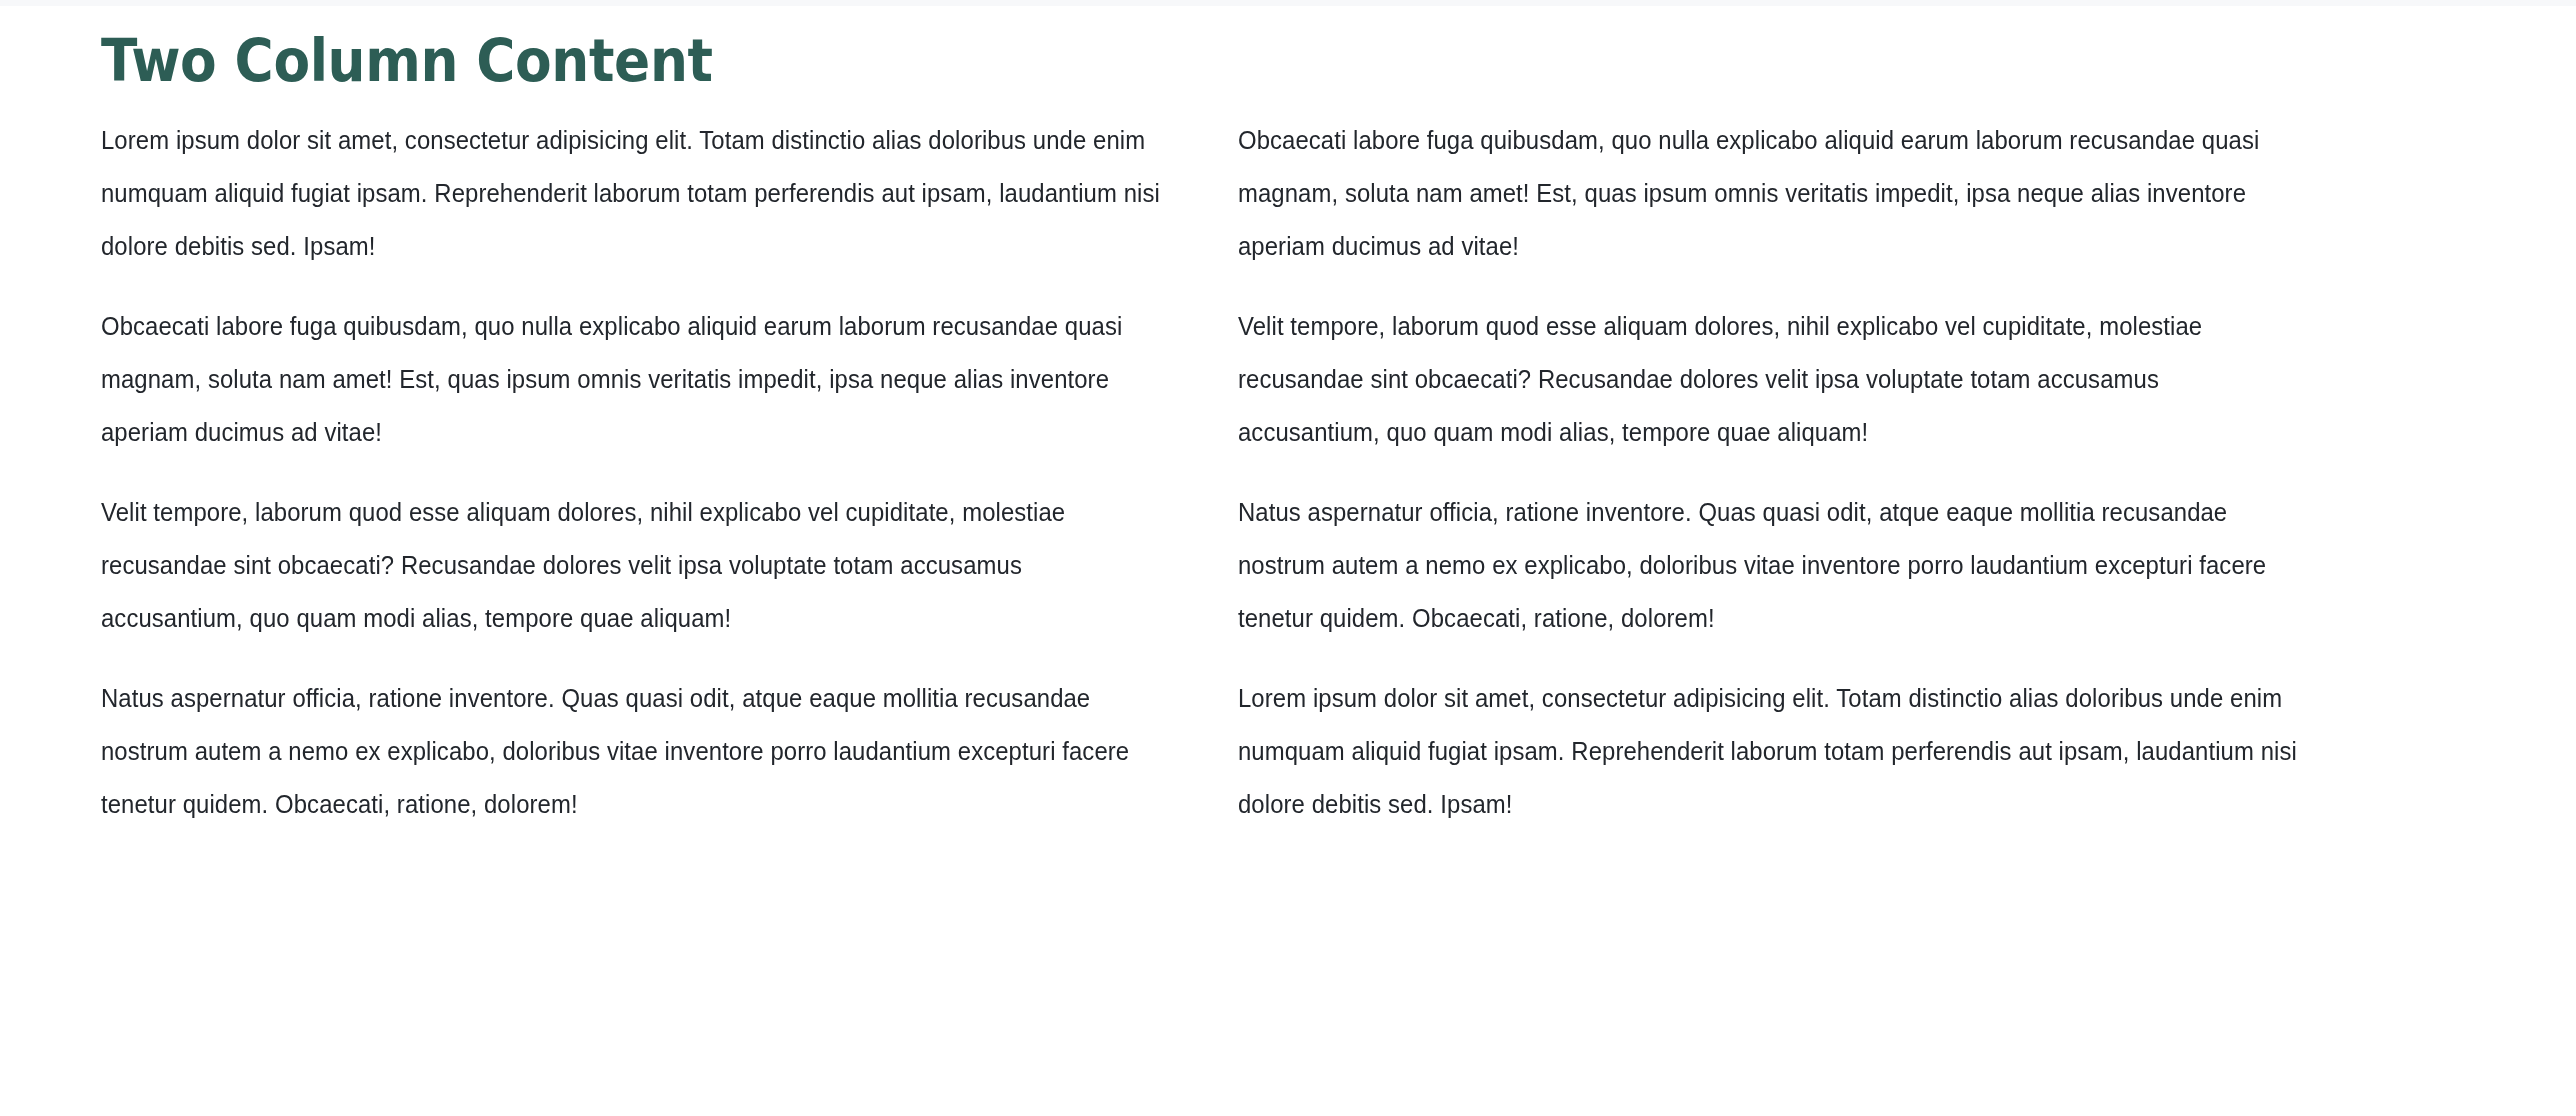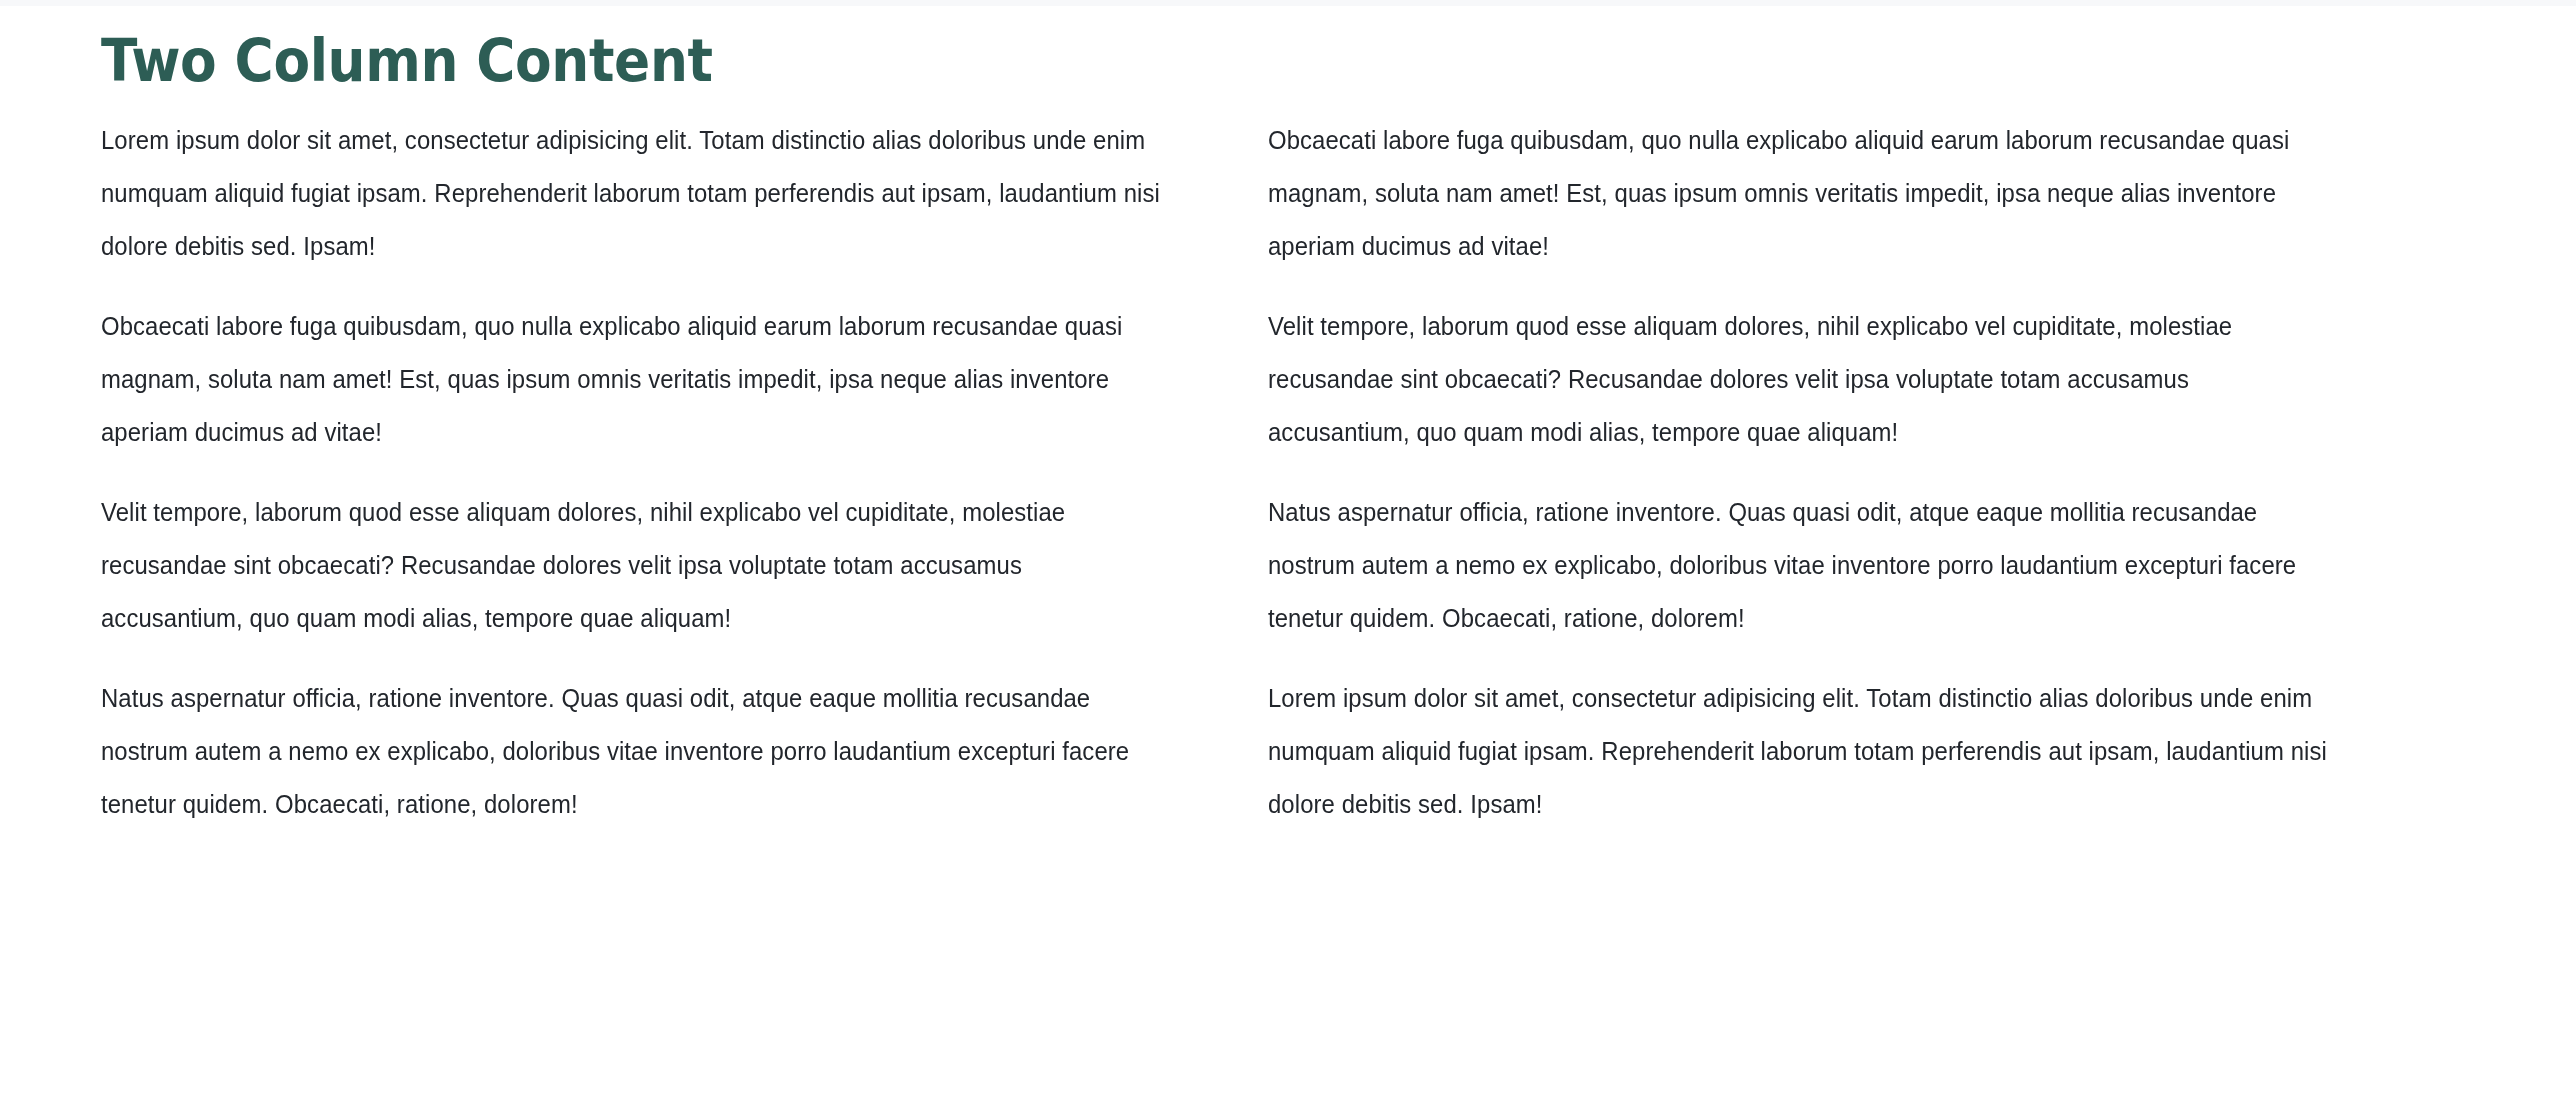--- a/index.html
+++ b/index.html
@@ -58,21 +58,21 @@
     transform-origin: left center;
   }
 
   .columns {
     position: absolute;
     left: 0;
     top: 108px;
     width: 2278px;
     display: flex;
     flex-direction: row;
-    gap: 54px;
+    gap: 24px;
   }
 
   .column {
     width: 1113px;
     flex: 0 0 1113px;
   }
 
   .column p {
     margin: 0 0 27px 0;
     font-family: "Liberation Sans", "DejaVu Sans", sans-serif;

